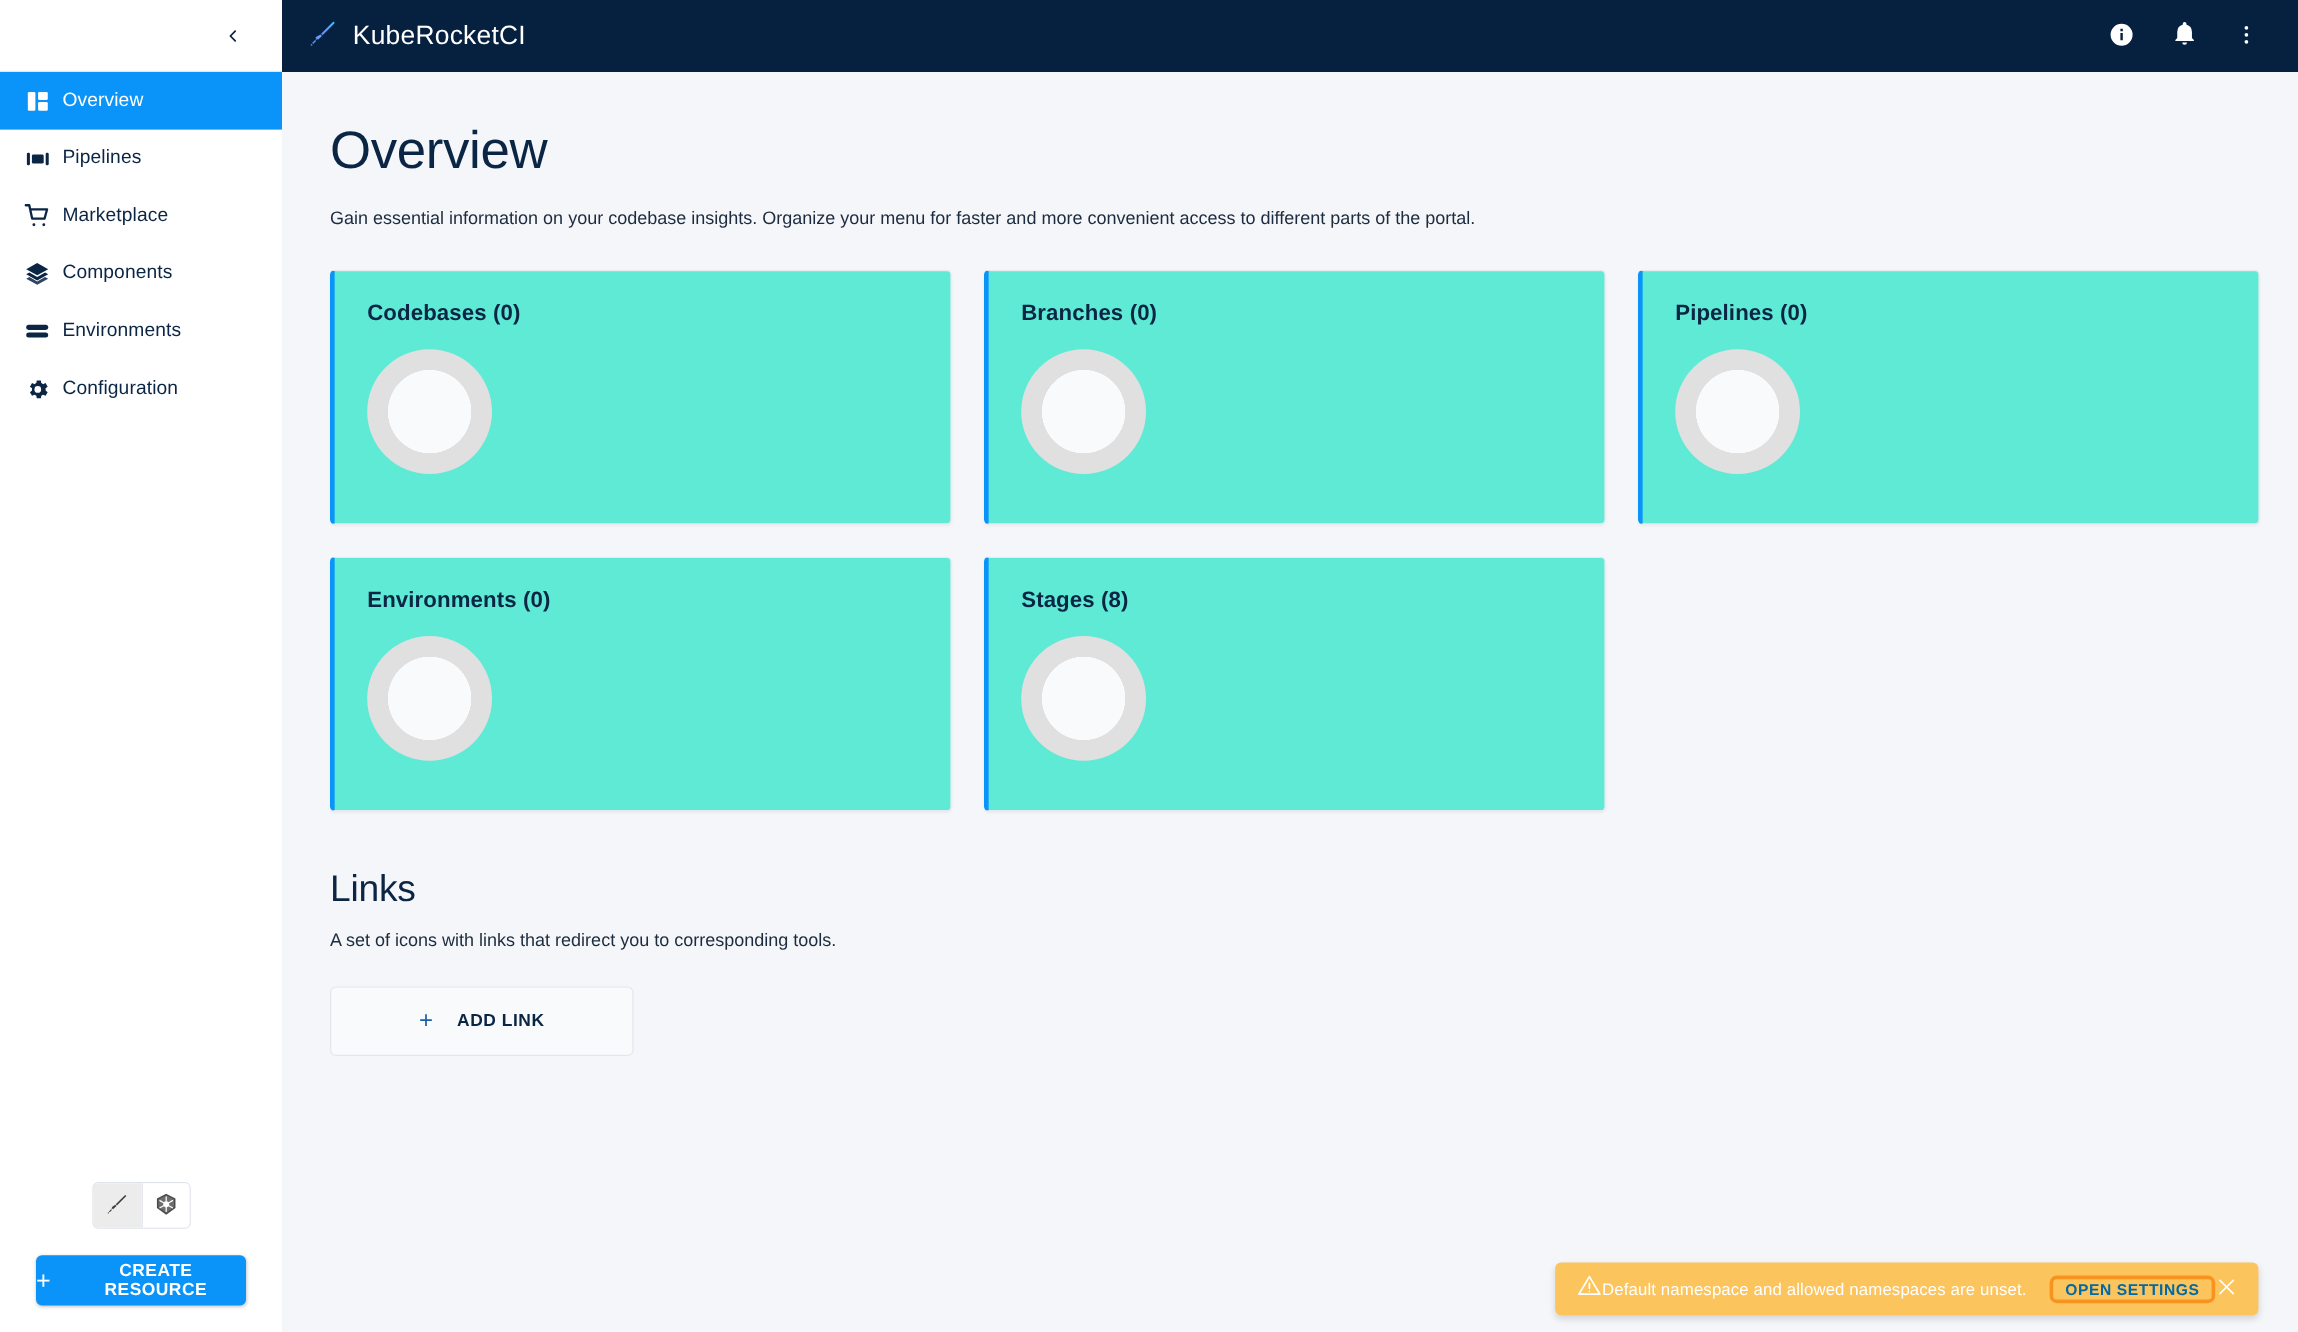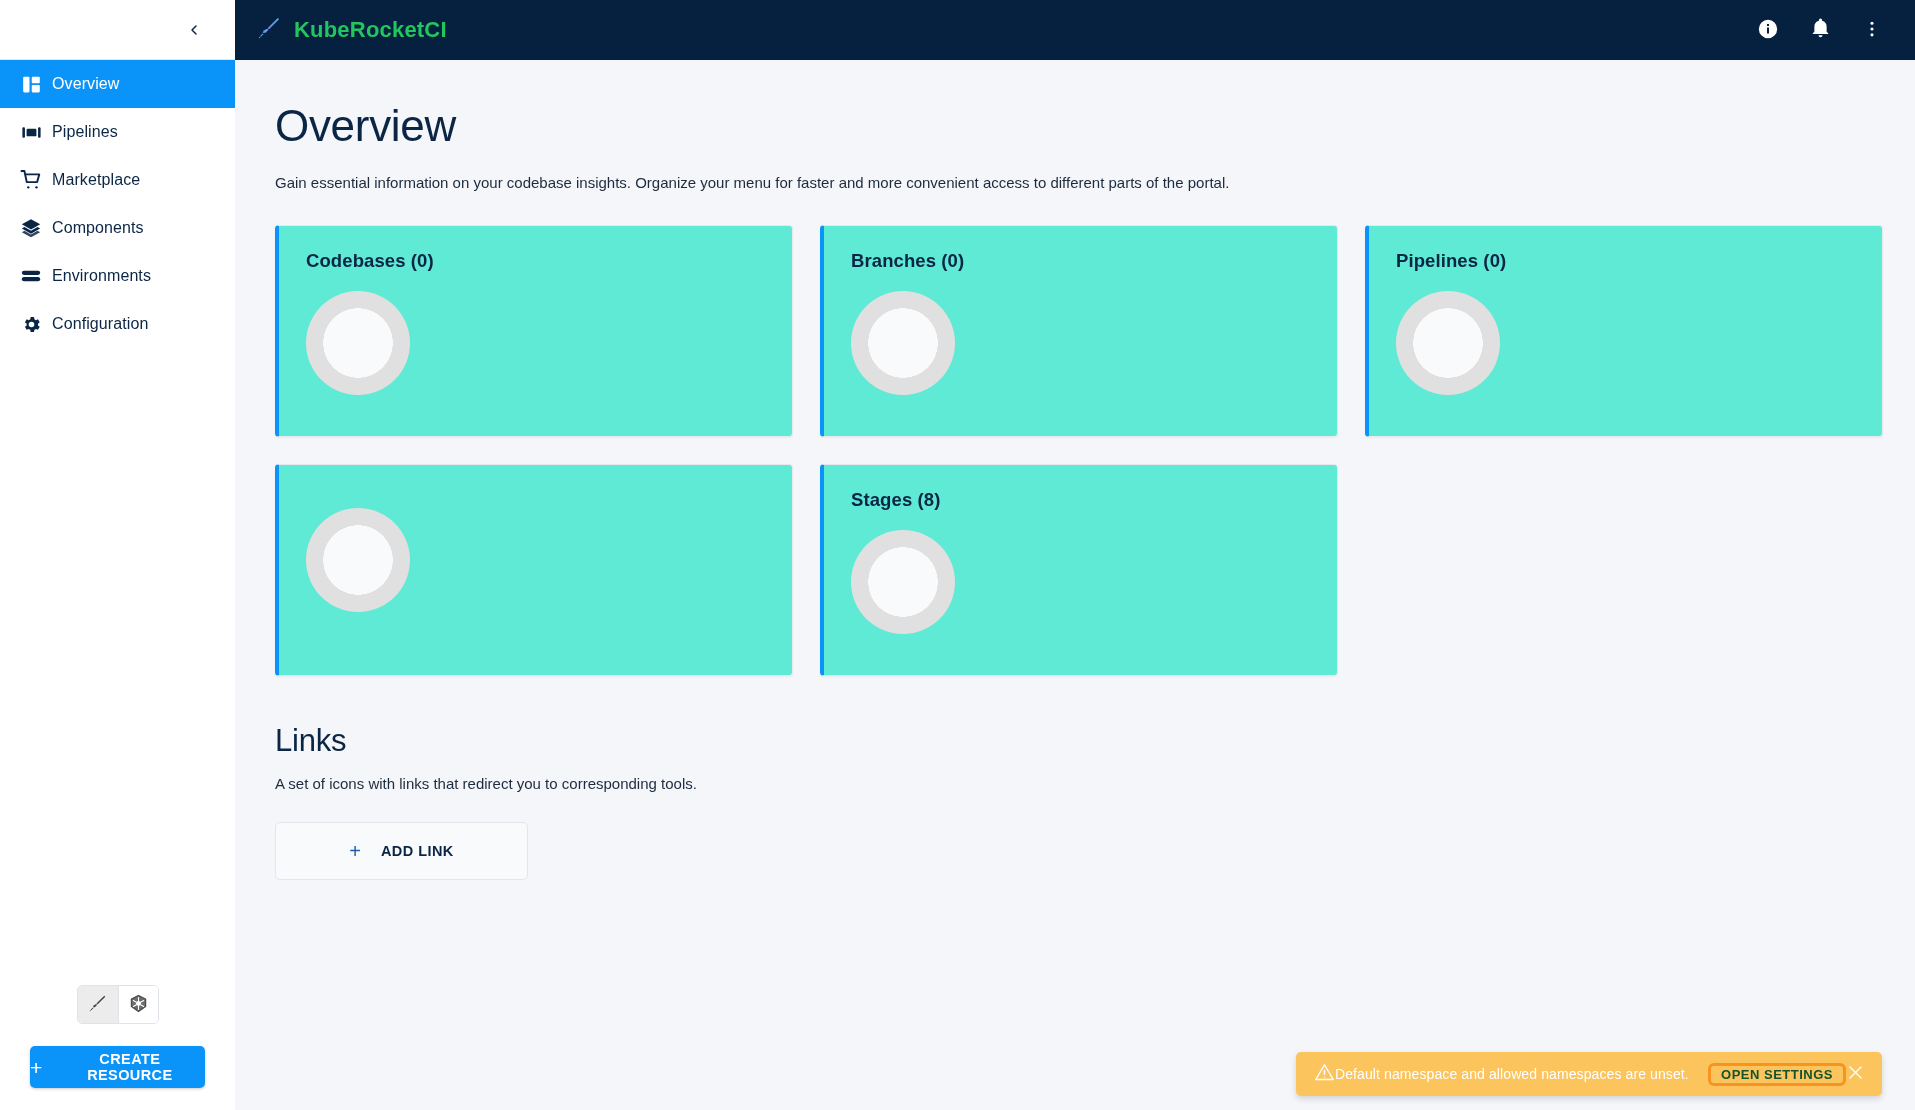--- a/index.html
+++ b/index.html
@@ -95,21 +95,21 @@
   .right-col { flex:1 1 auto; display:flex; flex-direction:column; min-width:0; position:relative; }
 
   .topbar {
     height:60px; min-height:60px;
     background:#06213f;
     display:flex; align-items:center;
     padding:0 30px 0 22px;
   }
   .brand { display:flex; align-items:center; gap:13px; }
   .brand-name {
-    color:#22c55e; font-size:22px; font-weight:700; letter-spacing:0.2px;
+    color:#ffffff; font-size:22px; font-weight:400; letter-spacing:0.2px;
   }
   .topbar-spacer { flex:1 1 auto; }
   .topbar-actions { display:flex; align-items:center; gap:26px; }
   .icon-btn {
     background:none; border:none; cursor:pointer;
     color:#ffffff;
     display:flex; align-items:center; justify-content:center;
     width:26px; height:26px;
   }
 
@@ -191,21 +191,21 @@
     box-shadow:0 3px 6px rgba(0,0,0,0.14);
     z-index:40;
   }
   .snack-msg {
     flex:1 1 auto;
     color:#ffffff; font-size:14px; letter-spacing:0.1px;
   }
   .snack-action {
     background:transparent;
     border:none;
-    color:#14532d;
+    color:#0369a1;
     font-size:13px; font-weight:700; letter-spacing:0.5px;
     padding:0 9px;
     cursor:pointer;
     outline:3px solid #f79420;
     outline-offset:1px;
     border-radius:2px;
     font-family:"Liberation Sans", sans-serif;
     white-space:nowrap;
   }
   .snack-close {
@@ -405,20 +405,21 @@
           <div class="stat-card-title">Branches (0)</div>
           <div class="donut"></div>
         </div>
 
         <div class="stat-card">
           <div class="stat-card-title">Pipelines (0)</div>
           <div class="donut"></div>
         </div>
 
         <div class="stat-card">
+          <div class="stat-card-title">Environments (0)</div>
           <div class="donut"></div>
         </div>
 
         <div class="stat-card">
           <div class="stat-card-title">Stages (8)</div>
           <div class="donut"></div>
         </div>
 
       </section>
 

